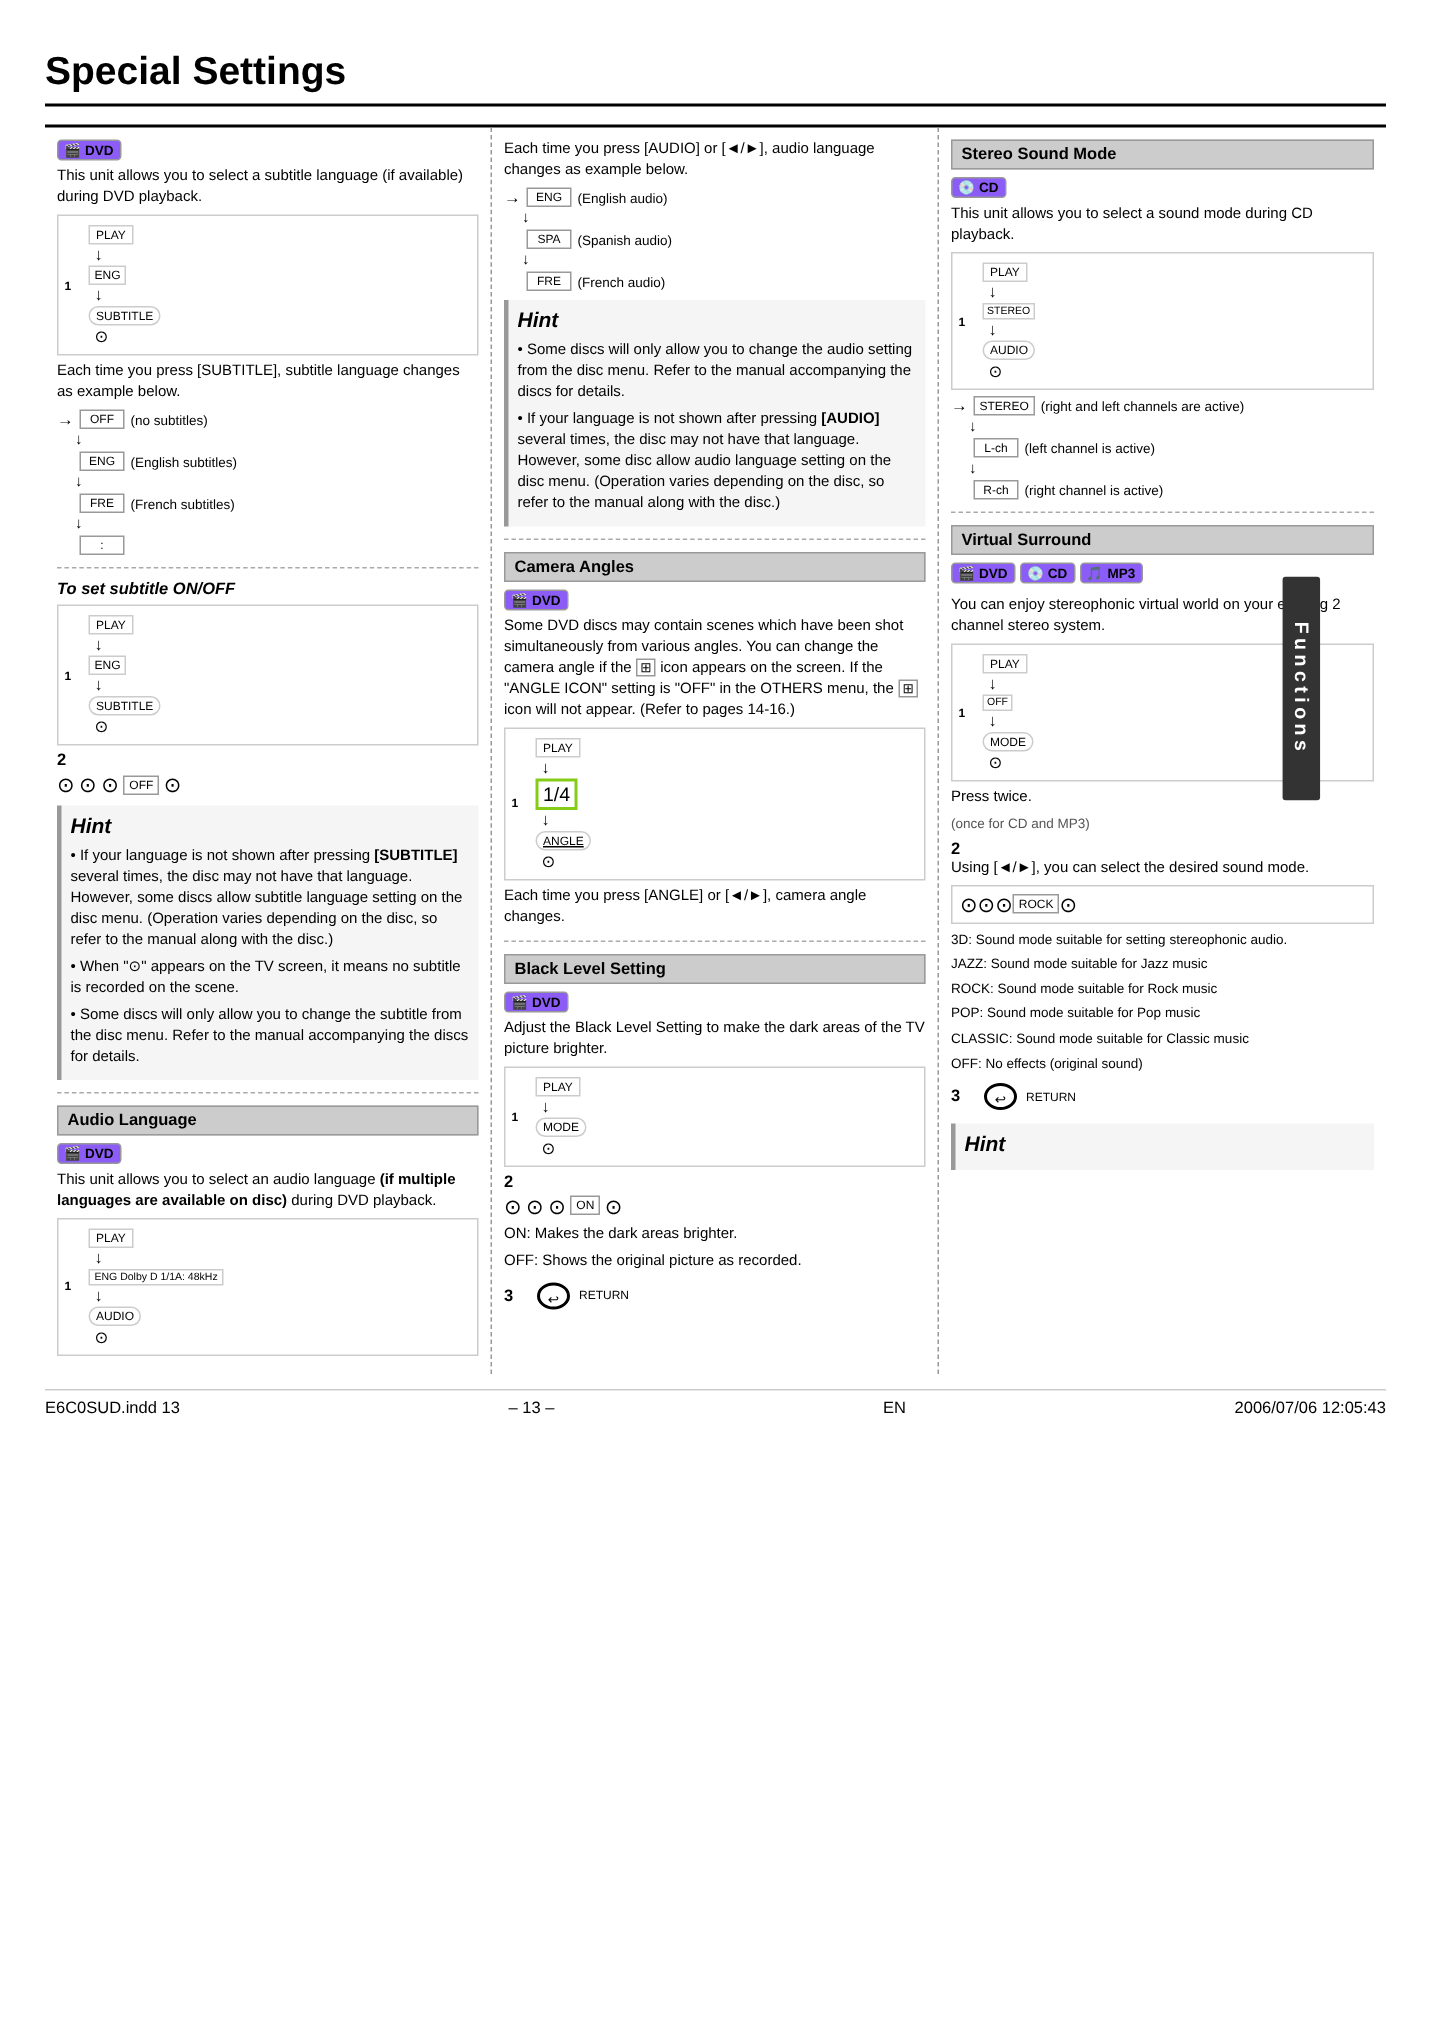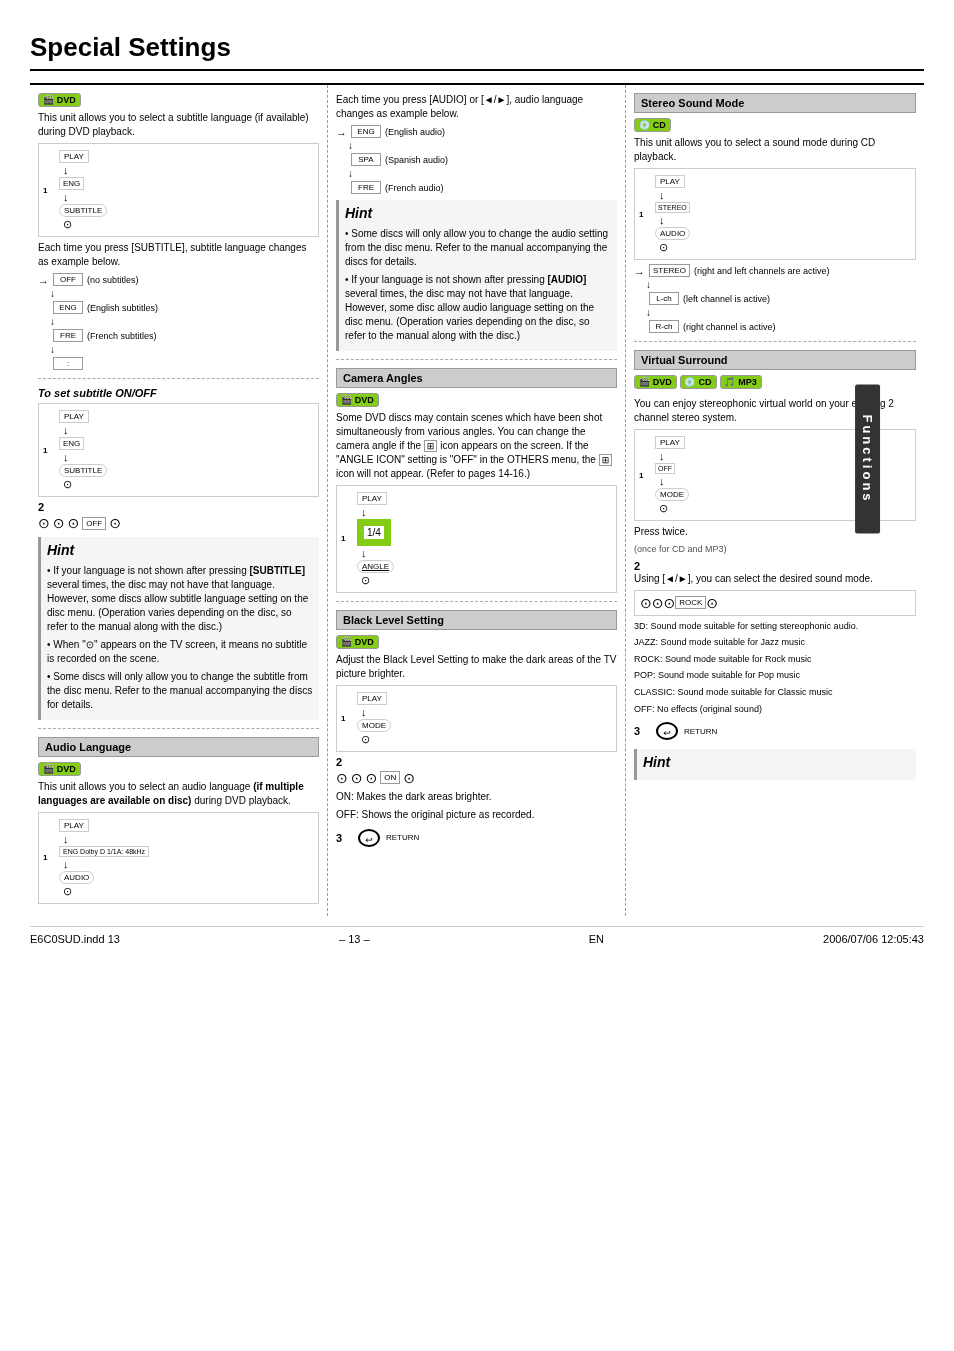--- a/index.html
+++ b/index.html
@@ -41,21 +41,21 @@
     .section-header {
       background: #ccc;
       padding: 3px 6px;
       font-weight: bold;
       font-size: 11px;
       margin-bottom: 5px;
       border: 1px solid #999;
     }
     .dvd-badge, .cd-badge, .mp3-badge {
       display: inline-block;
-      background: #84cc16;
+      background: #8b5cf6;
       border: 1px solid #999;
       border-radius: 3px;
       font-size: 9px;
       font-weight: bold;
       padding: 1px 4px;
       margin-bottom: 4px;
       color: #000;
     }
     .dvd-badge::before { content: "🎬 "; font-size: 9px; }
     .cd-badge::before { content: "💿 "; font-size: 9px; }
@@ -345,31 +345,32 @@
       
       <div class="playback-diagram">
         <div class="pd-row">
           <span class="step-num">1</span>
           <div>
             <div class="pd-row">
               <span style="font-size:8px;border:1px solid #ccc;padding:1px 4px;">PLAY</span>
             </div>
             <div style="font-size:11px;padding-left:4px;">↓</div>
             <div class="pd-row">
-              <span style="font-size:10px;border:7px solid #84cc16;padding:1px 3px;">1/4</span>
+              <span style="font-size:13px;border:2px solid #84cc16;padding:1px 3px;">1/4</span>
             </div>
             <div style="font-size:11px;padding-left:4px;">↓</div>
             <div class="pd-row">
               <span style="font-size:8px;border:1px solid #ccc;border-radius:8px;padding:1px 4px;display:inline-block;text-decoration:underline;">ANGLE</span>
             </div>
             <div style="font-size:11px;padding-left:4px;">⊙</div>
           </div>
         </div>
       </div>
       
+      <p>Each time you press [ANGLE] or [◄/►], camera angle changes.</p>
       
       <div class="section-divider"></div>
       
       
       <div class="section-header">Black Level Setting</div>
       <div class="dvd-badge">DVD</div>
       <p>Adjust the Black Level Setting to make the dark areas of the TV picture brighter.</p>
       
       
       <div class="playback-diagram">

